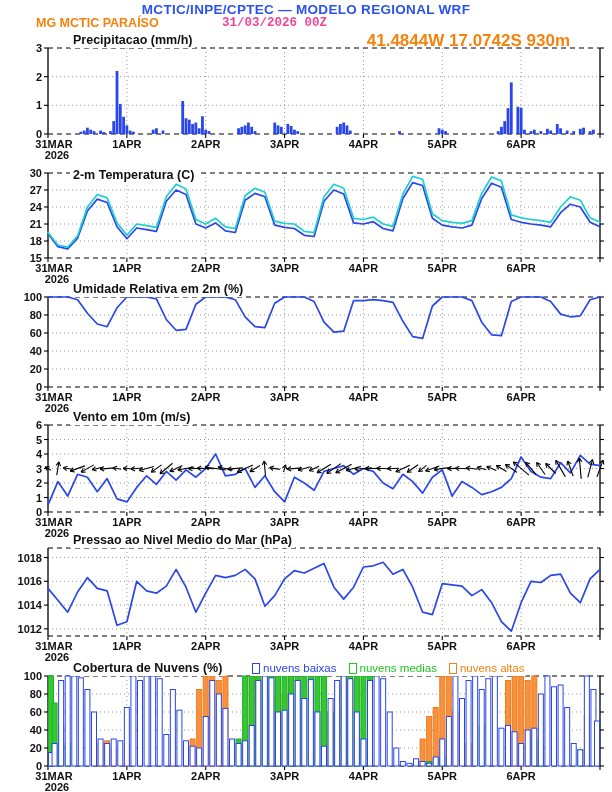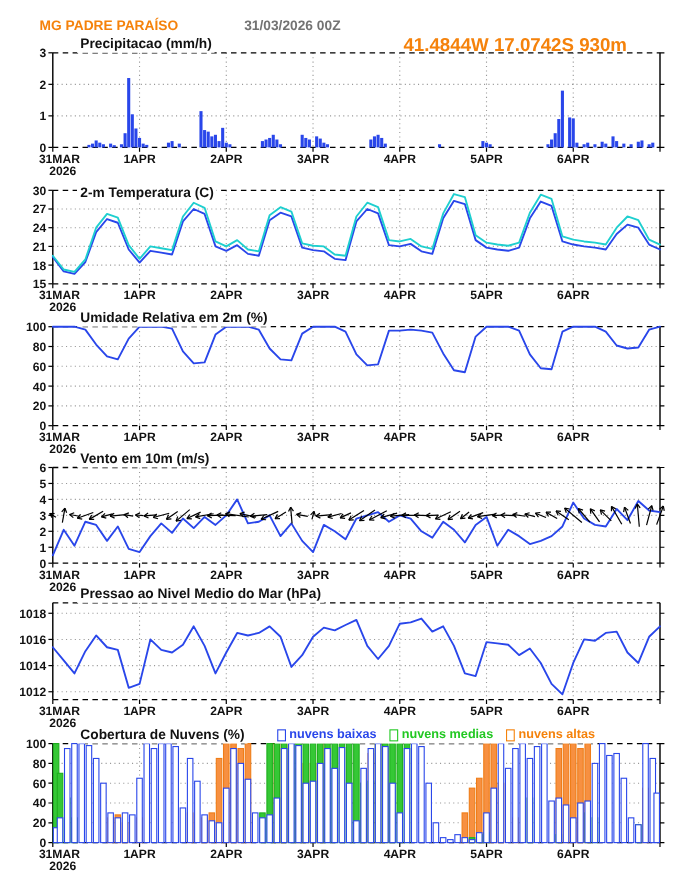--- a/index.html
+++ b/index.html
@@ -4,21 +4,21 @@
 <style>
   html,body{margin:0;padding:0;background:#ffffff;}
   body{width:612px;height:792px;font-family:"Liberation Sans",sans-serif;}
   .stage{position:relative;width:612px;height:792px;background:#fff;overflow:hidden;}
   #plot{position:absolute;left:0;top:0;}
   svg text{font-family:"Liberation Sans",sans-serif;font-weight:bold;font-size:11px;fill:#111;}
   .hdr-title{position:absolute;top:2px;left:0;width:100%;text-align:center;font-weight:bold;font-size:13.5px;letter-spacing:.3px;}
   .sub{position:absolute;top:16px;font-weight:bold;font-size:12.5px;white-space:nowrap;}
   .loc{position:absolute;top:31px;right:42px;font-weight:bold;font-size:17px;white-space:nowrap;}
   .ptitle{position:absolute;font-weight:bold;font-size:12.5px;color:#111;background:#fff;padding:0 3px;white-space:nowrap;line-height:15px;}
-  .legend{position:absolute;display:flex;gap:12px;font-weight:bold;font-size:11.5px;background:#fff;padding:0 2px;line-height:15px;align-items:center;}
+  .legend{position:absolute;display:flex;gap:12px;font-weight:normal;font-size:11.5px;background:#fff;padding:0 2px;line-height:15px;align-items:center;}
   .lg{display:flex;align-items:center;gap:3px;white-space:nowrap;}
   .sq{width:6px;height:9px;border:1.6px solid #000;display:inline-block;background:#fff;}
 </style>
 </head>
 <body>
 
 <div class="stage">
   <svg id="plot" width="612" height="792">
       <g>
         <line x1="126.85714285714286" y1="48" x2="126.85714285714286" y2="134" stroke="#999999" stroke-width="1" stroke-dasharray="1 3"></line>
@@ -714,22 +714,23 @@
           <rect x="564.6428571428571" y="707.5" width="5" height="58.5"></rect>
           <rect x="571.2142857142857" y="743.5" width="5" height="22.5"></rect>
           <rect x="577.7857142857143" y="749.8" width="5" height="16.200000000000045"></rect>
           <rect x="584.3571428571429" y="676" width="5" height="90"></rect>
           <rect x="590.9285714285714" y="689.5" width="5" height="76.5"></rect>
           <rect x="594.5" y="721" width="5" height="45"></rect>
         </g>
       </g>
     </svg>
 
-  <div class="sub" style="left: 36px; color: rgb(245, 130, 11);">MG PADRE PARAÍSO</div>
-  <div class="sub" style="left: 222px; color: #737373;">31/03/2026 00Z</div>
+  <div class="hdr-title" style="color: rgb(42, 82, 240);">MCTIC/INPE/CPTEC — MODELO REGIONAL WRF</div>
+  <div class="sub" style="left: 36px; color: rgb(245, 130, 11);">MG MCTIC PARAÍSO</div>
+  <div class="sub" style="left: 222px; color: #ec4899; font-family: Liberation Mono, monospace;">31/03/2026 00Z</div>
   <div class="loc" style="color: rgb(245, 130, 11);">41.4844W 17.0742S 930m</div>
 
   <div class="ptitle" style="left:70px;top:33px">Precipitacao (mm/h)</div>
   <div class="ptitle" style="left:70px;top:168px">2-m Temperatura (C)</div>
   <div class="ptitle" style="left:70px;top:282px">Umidade Relativa em 2m (%)</div>
   <div class="ptitle" style="left:70px;top:410px">Vento em 10m (m/s)</div>
   <div class="ptitle" style="left:70px;top:533px">Pressao ao Nivel Medio do Mar (hPa)</div>
   <div class="ptitle" style="left:70px;top:661px">Cobertura de Nuvens (%)</div>
 
   <div class="legend" style="left:250px;top:661px">

